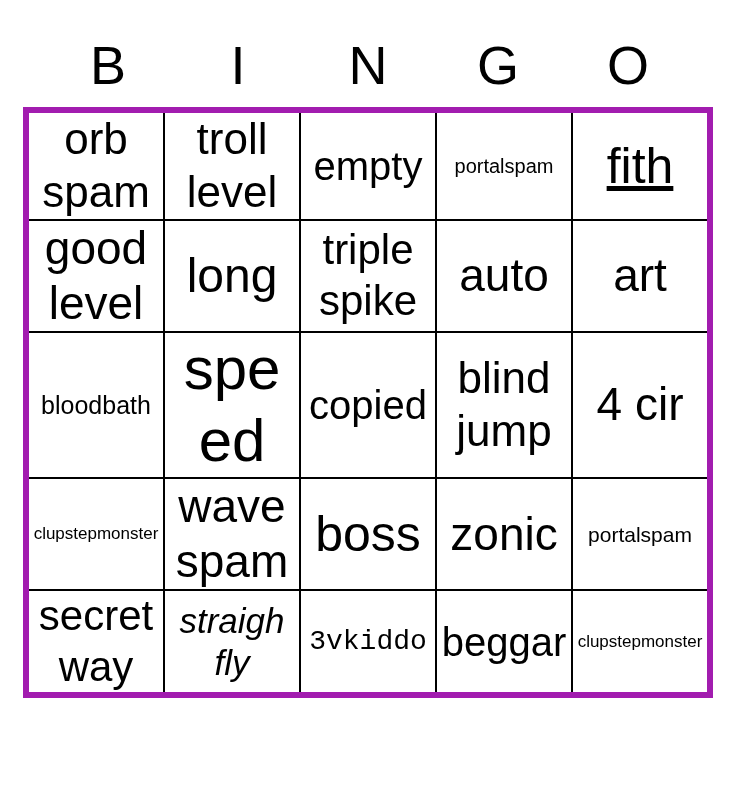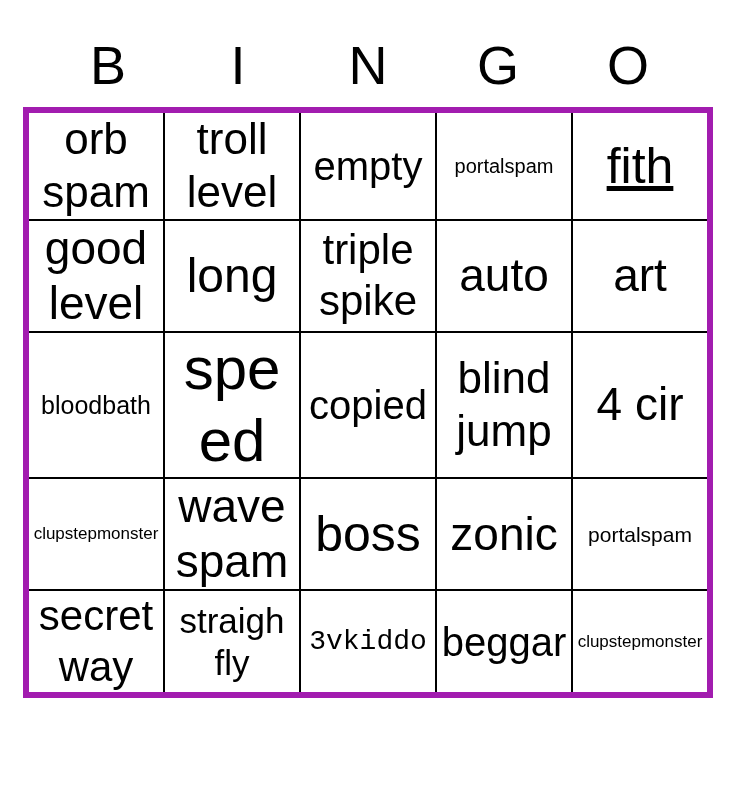--- a/index.html
+++ b/index.html
@@ -88,21 +88,21 @@
         </tr>
         <tr>
           <td style="font-size: 17px; text-align: center;">clupstepmonster</td>
           <td style="font-size: 46px;">wave spam</td>
           <td style="font-size: 50px;">boss</td>
           <td style="font-size: 46px;">zonic</td>
           <td style="font-size: 21px; margin-top: 30px;">portalspam</td>
         </tr>
         <tr>
           <td style="font-size: 42px;">secret way</td>
-          <td style="font-size: 35px;">straigh fly</td>
+          <td style="font-size: 35px; font-style: italic;">straigh fly</td>
           <td style="font-size: 28px; font-family: Liberation Mono, monospace;">3vkiddo</td>
           <td style="font-size: 40px; margin-top: 36px;">beggar</td>
           <td style="font-size: 17px;">clupstepmonster</td>
         </tr>
       </tbody>
   </table>
 
 </div>
 
 </body></html>

